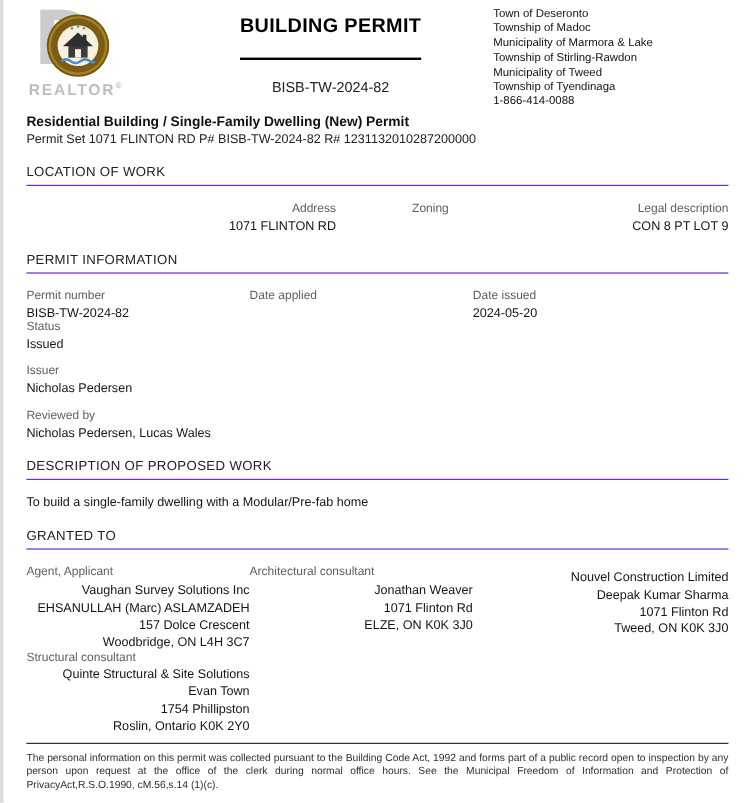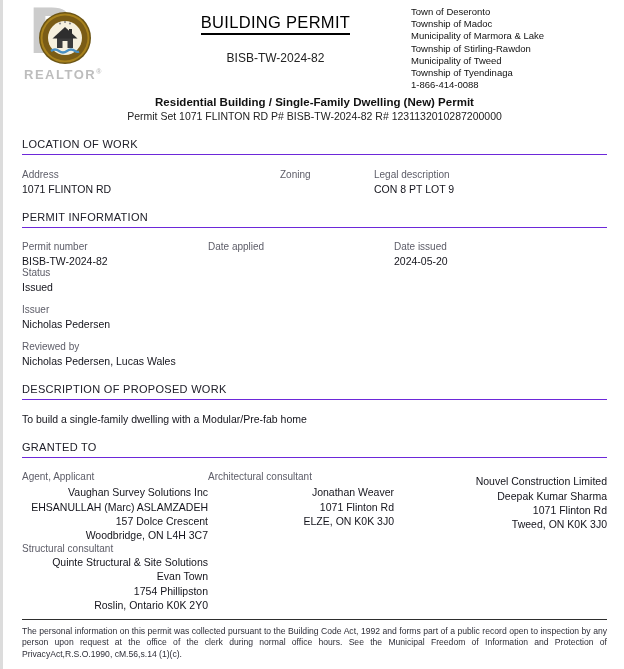--- a/index.html
+++ b/index.html
@@ -26,45 +26,45 @@
   }
   .seal{position:absolute;left:16px;top:6px;width:54px;height:54px;}
   .brand{
     position:absolute;left:2px;top:62px;
     font-size:13px;letter-spacing:1.5px;color:#bdbdbd;font-weight:bold;
   }
   .brand sup{font-size:7px;}
   .title-block{flex:1;text-align:center;padding-top:8px;}
   .doc-title{
     display:inline-block;
-    font-size:16.5px;font-weight:normal;color:#000;
-    border-bottom:2px solid #000;padding-bottom:1px;letter-spacing:.3px;
+    font-size:16.5px;font-weight:bold;color:#000;
+    border-bottom:2px solid #000;padding-bottom:16px;letter-spacing:.3px;
   }
   .doc-permit-id{margin-top:16px;font-size:12px;color:#222;}
   .muni-block{
     flex:0 0 auto;width:196px;text-align:left;
     font-size:9.5px;font-weight:normal;color:#111;line-height:12.2px;
     padding-top:1px;
   }
 
   
-  .subtitle{margin-top:5px;text-align:center;}
+  .subtitle{margin-top:5px;}
   .subtitle-main{font-size:11.5px;font-weight:bold;color:#111;}
   .subtitle-sub{font-size:10.5px;color:#222;margin-top:2px;}
 
   
   .section{margin-top:16px;}
   .section-heading{
     font-size:11px;color:#20202a;letter-spacing:.3px;
     padding-bottom:4px;border-bottom:1px solid #6d28d9;
   }
   .field-label{font-size:10px;color:#5d5d68;}
   .field-value{font-size:10.5px;color:#14141c;margin-top:3px;}
 
-  .low-grid{display:grid;grid-template-columns:258px 94px auto;margin-top:14px;}
+  .low-grid{display:grid;grid-template-columns:258px 94px auto;margin-top:14px;text-align:right;}
   .pi-grid{display:grid;grid-template-columns:186px 186px auto;margin-top:13px;}
   .pi-row{margin-top:11px;}
   .desc-text{font-size:10.5px;color:#14141c;margin-top:13px;}
 
   .gt-grid{display:grid;grid-template-columns:186px 186px auto;margin-top:13px;}
   .gt-lines{font-size:10.5px;color:#14141c;line-height:14.2px;margin-top:3px;text-align:right;}
   .gt-sub{margin-top:1px;}
 
   
   .legal-divider{border-top:1.5px solid #2e2e2e;margin-top:7px;}

